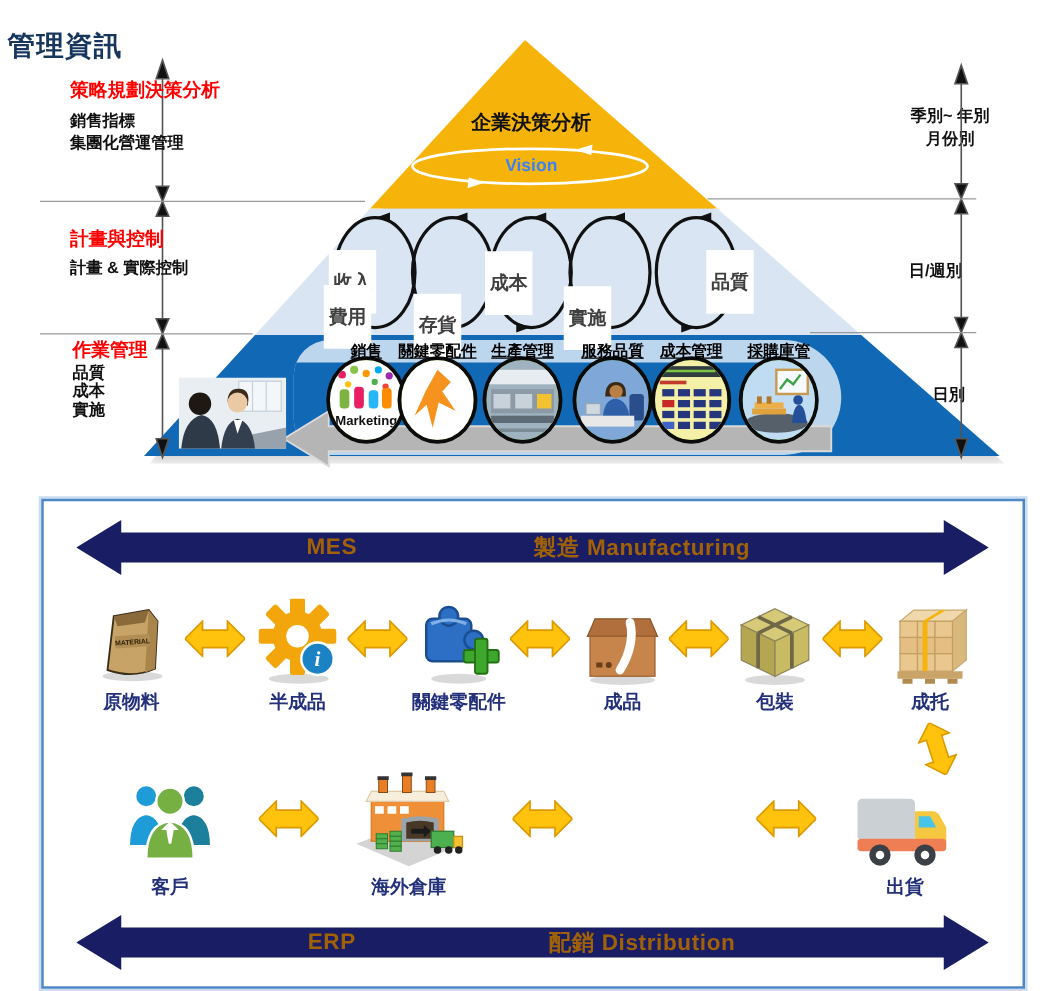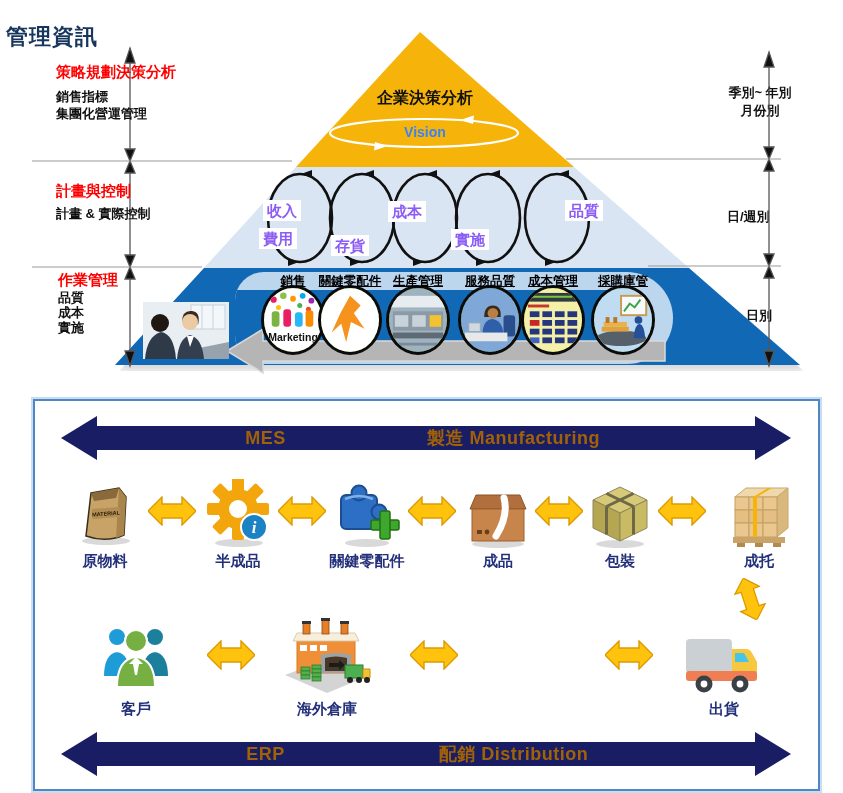--- a/index.html
+++ b/index.html
@@ -10,22 +10,22 @@
   .hdr{position:absolute;font-weight:bold;color:#17365D;letter-spacing:1px;}
   .sec-title{color:#FF0000;font-weight:bold;font-size:15px;white-space:nowrap;}
   .sec-line{color:#111;font-weight:bold;font-size:13px;white-space:nowrap;line-height:17px;}
   .period{position:absolute;color:#111;font-weight:bold;font-size:13px;white-space:nowrap;}
   
   #pyr{position:absolute;left:115px;top:32px;width:685px;height:333px;z-index:2;}
   #pyr-shadow{position:absolute;left:119px;top:38px;width:685px;height:333px;
     background:rgba(0,0,0,.16);filter:blur(5px);z-index:1;
     clip-path:polygon(305px 0,685px 333px,0 333px);}
   .layer{position:absolute;left:0;top:0;width:685px;height:333px;}
-  .chip{position:absolute;transform:translateX(-50%);background:#fff;padding:0 4px;
-        font-weight:bold;font-size:15px;color:#8b5cf6;line-height:21px;white-space:nowrap;z-index:6;}
+  .chip{position:absolute;transform:translateX(-50%);background:#fff;padding:15px 4px;
+        font-weight:bold;font-size:15px;color:#404040;line-height:21px;white-space:nowrap;z-index:6;}
   .opslabel{position:absolute;transform:translateX(-50%);top:241px;font-size:12.5px;
         font-weight:bold;color:#000;text-decoration:underline;white-space:nowrap;z-index:9;}
   .opcircle{position:absolute;top:253px;width:64px;height:70px;border:3px solid #0b0b0b;
         border-radius:50%;overflow:hidden;background:#4d7c0f;transform:translateX(-50%);
         box-sizing:border-box;z-index:8;}
   .opcircle svg{position:absolute;left:0;top:0;width:100%;height:100%;}
   .mkt{position:absolute;bottom:9px;width:100%;text-align:center;font-weight:bold;
        font-size:10.5px;color:#111;z-index:2;}
   #band{position:absolute;left:120px;top:240px;width:438px;height:92px;background:#BCD6EE;
         border-radius:30px 48px 48px 30px;z-index:3;overflow:hidden;}
@@ -359,21 +359,21 @@
         <line x1="22.5" y1="14.5" x2="49.5" y2="27.5"></line>
             <line x1="49.5" y1="14.5" x2="22.5" y2="27.5"></line>
         <line x1="22.5" y1="27.5" x2="22.5" y2="55.5"></line>
             <line x1="49.5" y1="27.5" x2="49.5" y2="55.5"></line>
       </g>
     </svg>
       </div>
     <div class="slabel">包裝</div>
   </div>
 
-  <div class="stage row1" style="left:724px;top:70px;">
+  <div class="stage row1" style="left:709px;top:70px;">
     <div class="iconbox">
         <svg width="74" height="70" viewBox="0 0 74 70">
       <polygon points="13,18 55,18 66,9 24,9" fill="#EFD8AC" stroke="#C9A86F"></polygon>
       <polygon points="55,18 66,9 66,49 55,58" fill="#D9B87E" stroke="#C9A86F"></polygon>
       <g fill="#E9C astro" stroke="#C59F63">
         <rect x="13" y="18" width="14" height="13" fill="#E9C78F"></rect>
             <rect x="27" y="18" width="14" height="13" fill="#E9C78F"></rect>
             <rect x="41" y="18" width="14" height="13" fill="#E9C78F"></rect>
         <rect x="13" y="31" width="14" height="13" fill="#E4BE83"></rect>
             <rect x="27" y="31" width="14" height="13" fill="#E4BE83"></rect>

